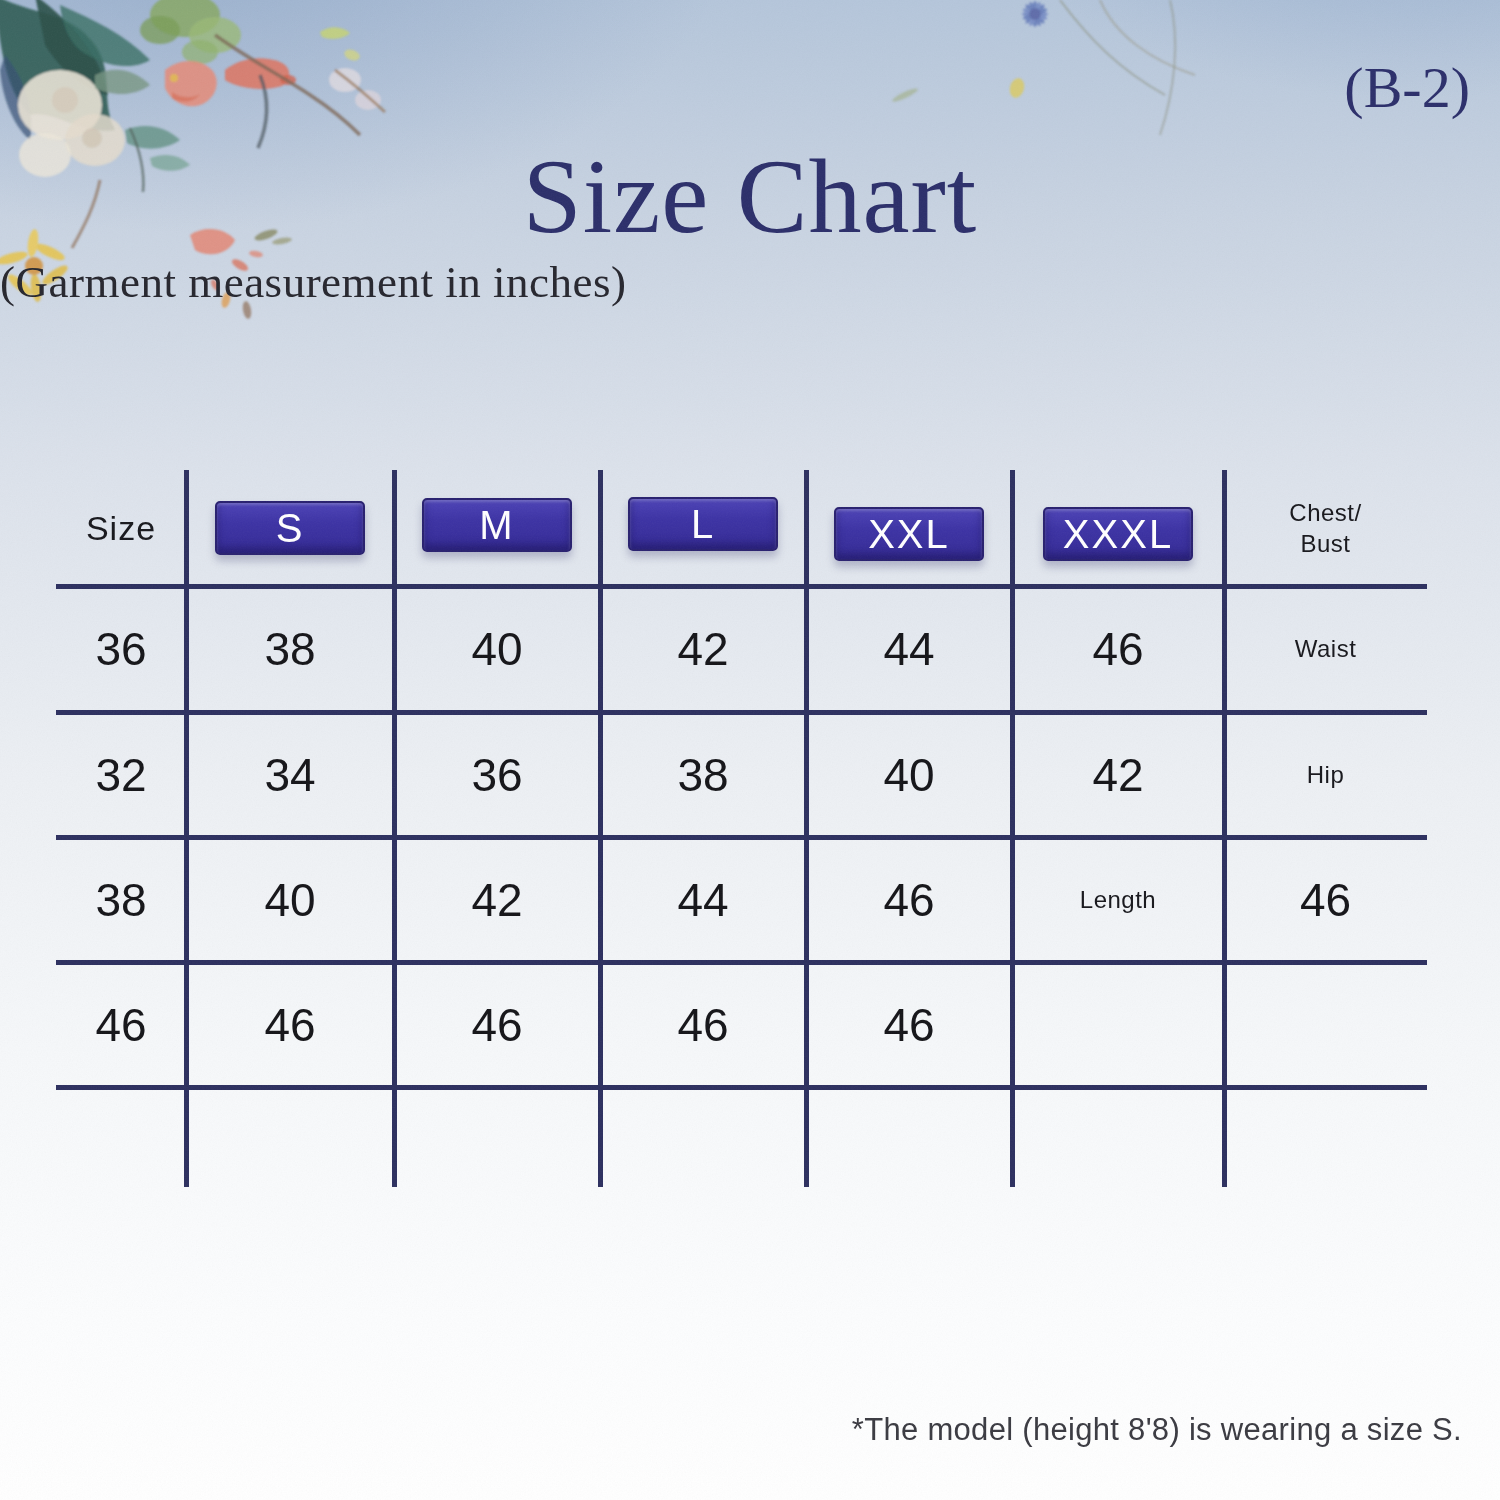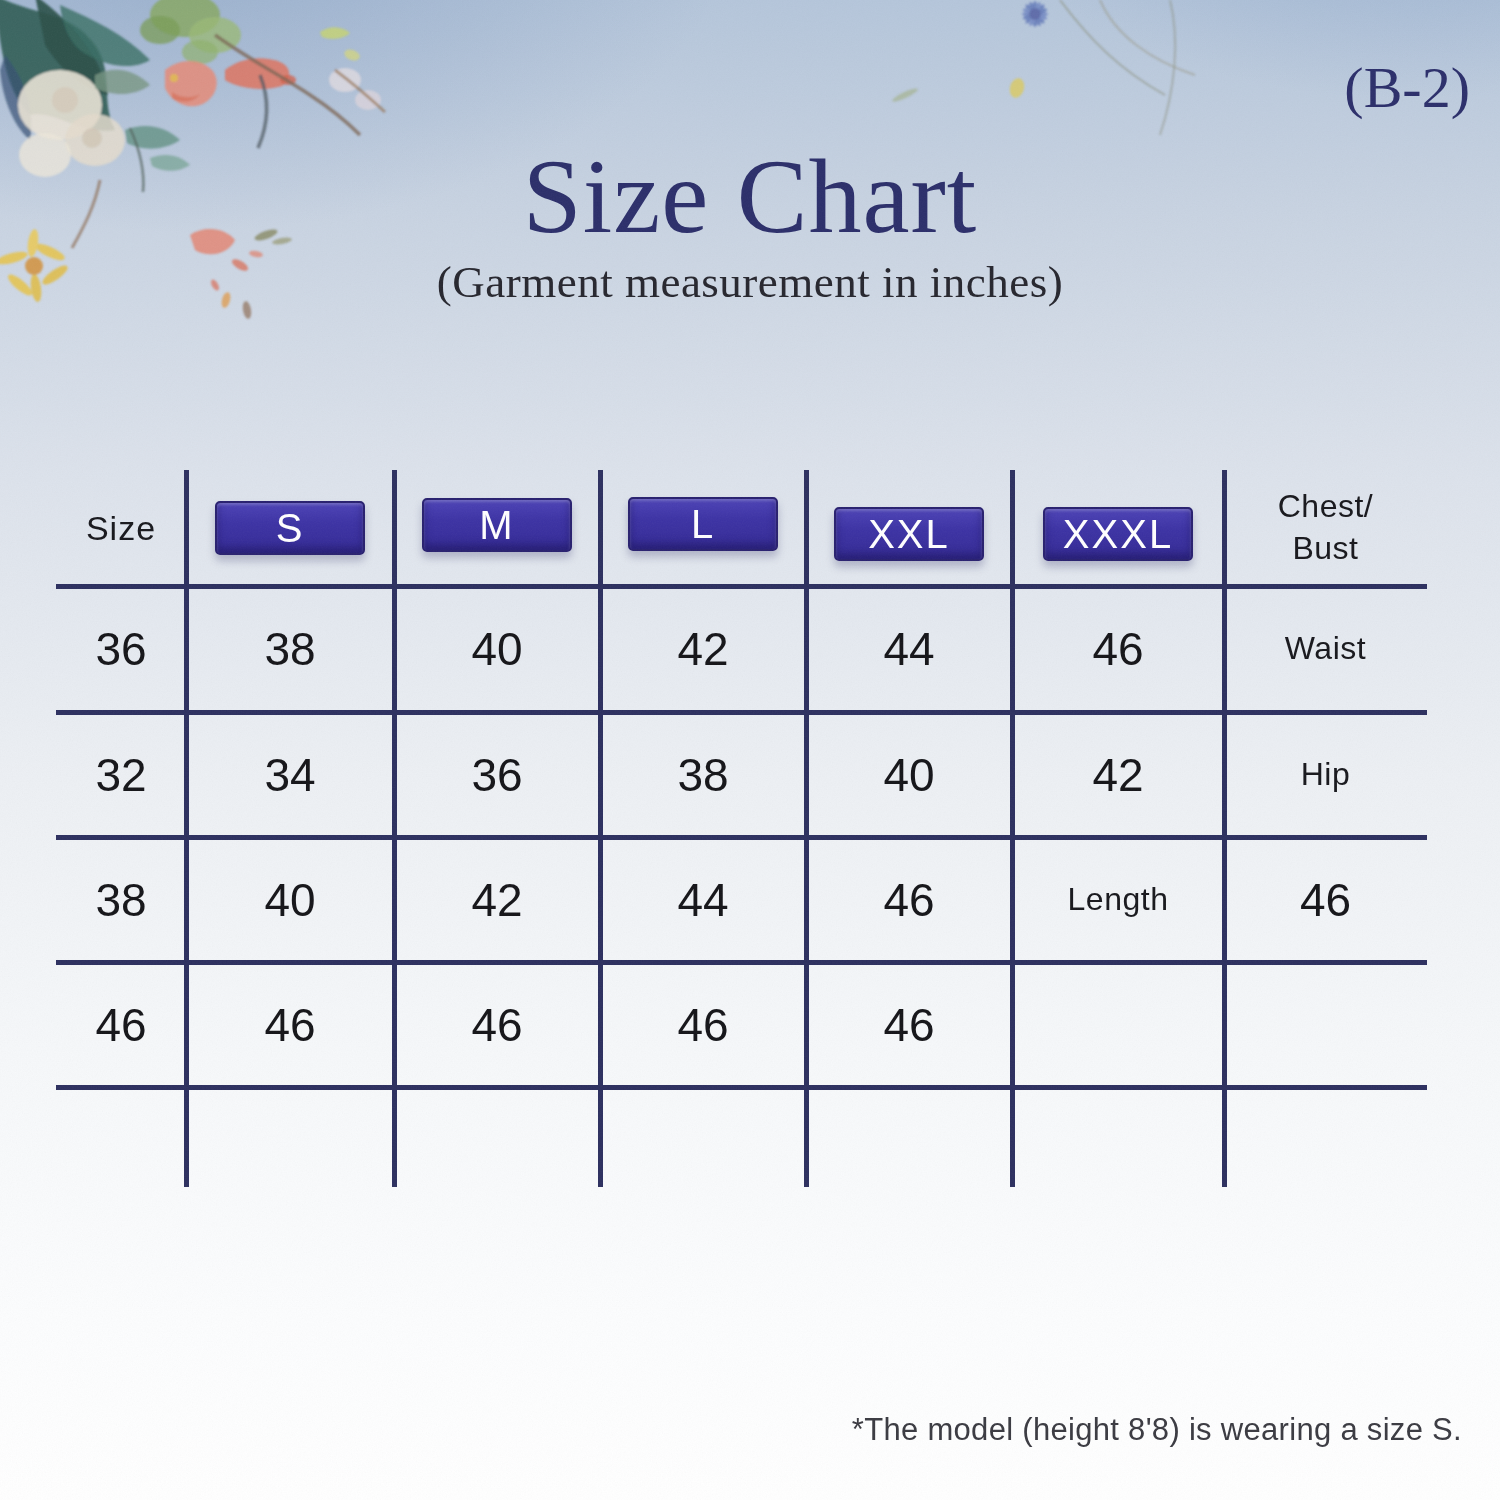--- a/index.html
+++ b/index.html
@@ -12,35 +12,35 @@
       linear-gradient(180deg,#b5c6db 0%,#c8d3e2 14%,#dde3ec 32%,#edf0f4 52%,#f6f8fa 70%,#fcfdfe 88%,#ffffff 100%);
   }
   .content{position:relative;z-index:2;width:100%;height:100%;}
   .floral{position:absolute;left:0;top:0;z-index:1;pointer-events:none;}
   .texture{position:absolute;left:0;top:0;z-index:3;pointer-events:none;opacity:.05;}
 
   .tag{position:absolute;top:54px;right:30px;font-family:"Liberation Serif","DejaVu Serif",serif;
        font-size:58px;color:#2b2e6a;}
   .title{position:absolute;top:136px;left:0;width:100%;text-align:center;
        font-family:"Liberation Serif","DejaVu Serif",serif;font-size:106px;color:#2b2e6a;letter-spacing:1px;}
-  .subtitle{position:absolute;top:256px;left:0;width:100%;text-align:center;
+  .subtitle{position:absolute;top:256px;left:0;width:100%;
        font-family:"Liberation Serif","DejaVu Serif",serif;font-size:45px;color:#26262e;letter-spacing:.5px;}
 
   .table{position:absolute;left:56px;top:470px;width:1371px;height:717px;}
   .vline{position:absolute;top:0;width:5px;height:717px;background:#2c2f5f;}
   .hline{position:absolute;left:0;height:5px;width:1371px;background:#2c2f5f;}
   .v1{left:128px}.v2{left:336px}.v3{left:542px}.v4{left:748px}.v5{left:954px}.v6{left:1166px}
   .h1{top:114px}.h2{top:240px}.h3{top:365px}.h4{top:490px}.h5{top:615px}
 
   .grid{position:absolute;left:0;top:0;display:grid;
         grid-template-columns:130px 208px 206px 206px 206px 212px 203px;
         grid-template-rows:116px 126px 125px 125px 125px;}
   .cell{display:flex;align-items:center;justify-content:center;}
   .corner{font-size:34px;color:#17171c;letter-spacing:1px;}
-  .label-cell{font-size:32px;color:#17171c;text-align:center;white-space:pre-line;
+  .label-cell{font-size:24px;color:#17171c;text-align:center;white-space:pre-line;
               line-height:1.3;letter-spacing:.5px;}
   .num{font-size:46px;color:#141418;}
 
   .badge{width:146px;height:50px;border-radius:5px;display:flex;align-items:center;justify-content:center;
          background:linear-gradient(180deg,#4c42b6 0%,#3c32a4 40%,#342a96 100%);
          border:2px solid #28206f;
          box-shadow:0 6px 9px rgba(45,45,100,.28), inset 0 2px 3px rgba(255,255,255,.22), inset 0 -5px 8px rgba(15,8,70,.45);
          color:#ffffff;font-size:40px;letter-spacing:2px;}
   .off-s{transform:translateY(0)}
   .off-m{transform:translateY(-3px)}

